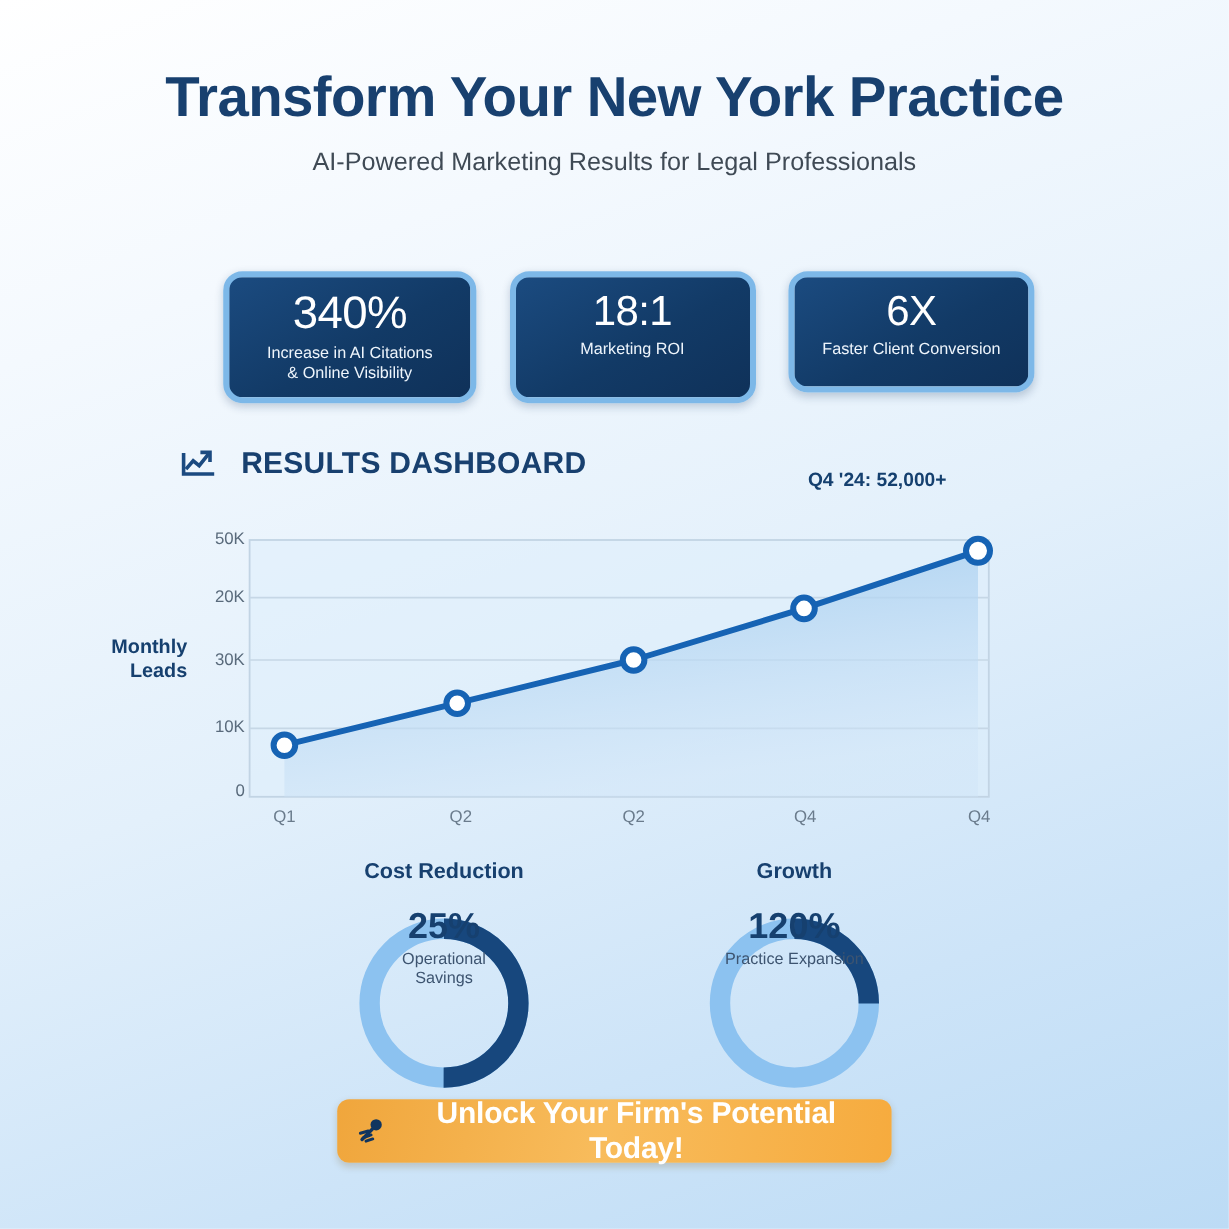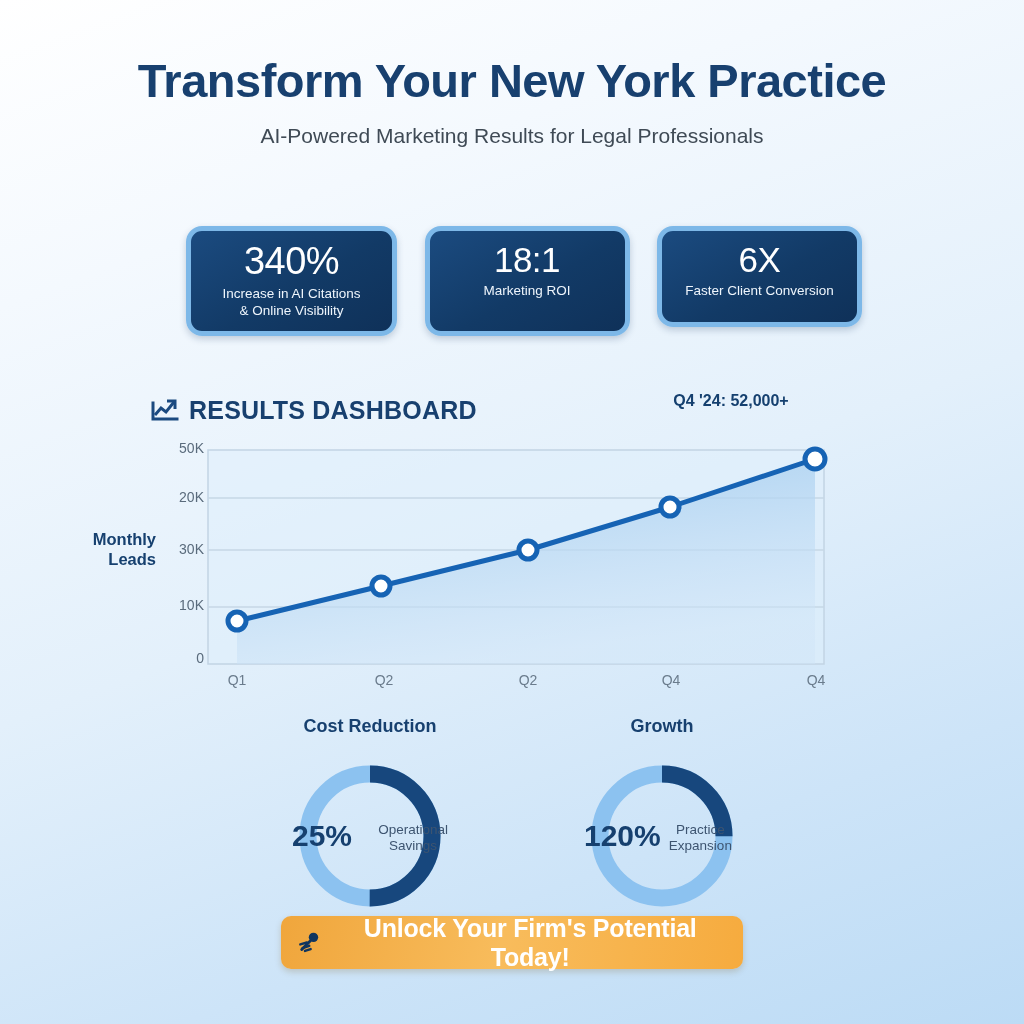--- a/index.html
+++ b/index.html
@@ -72,22 +72,21 @@
     margin-top: 3px;
   }
 
   
   .dash-head {
     position: absolute;
     top: 372px;
     left: 150px;
     display: flex;
     align-items: center;
-    gap: 9px;
-    margin-top: 24px;
+    gap: 21px;
   }
   .dash-icon { width: 30px; height: 28px; display: block; }
   .dash-title {
     font-size: 25px;
     font-weight: bold;
     color: #18406f;
     letter-spacing: 0.2px;
   }
   .annotation {
     position: absolute;
@@ -140,22 +139,23 @@
     color: #17406f;
     margin-bottom: 21px;
   }
   .donut { position: relative; width: 156px; height: 156px; margin: 0 auto; }
   .donut svg { display: block; }
   .donut-center {
     position: absolute;
     top: 0; left: 0;
     width: 156px; height: 156px;
     display: flex;
+    flex-direction: column;
     align-items: center;
-    justify-content: space-between;
+    justify-content: flex-start;
   }
   .donut-value {
     font-size: 30px;
     font-weight: bold;
     color: #16406f;
     line-height: 1;
   }
   .donut-sub {
     font-size: 13.5px;
     color: #3d5470;

